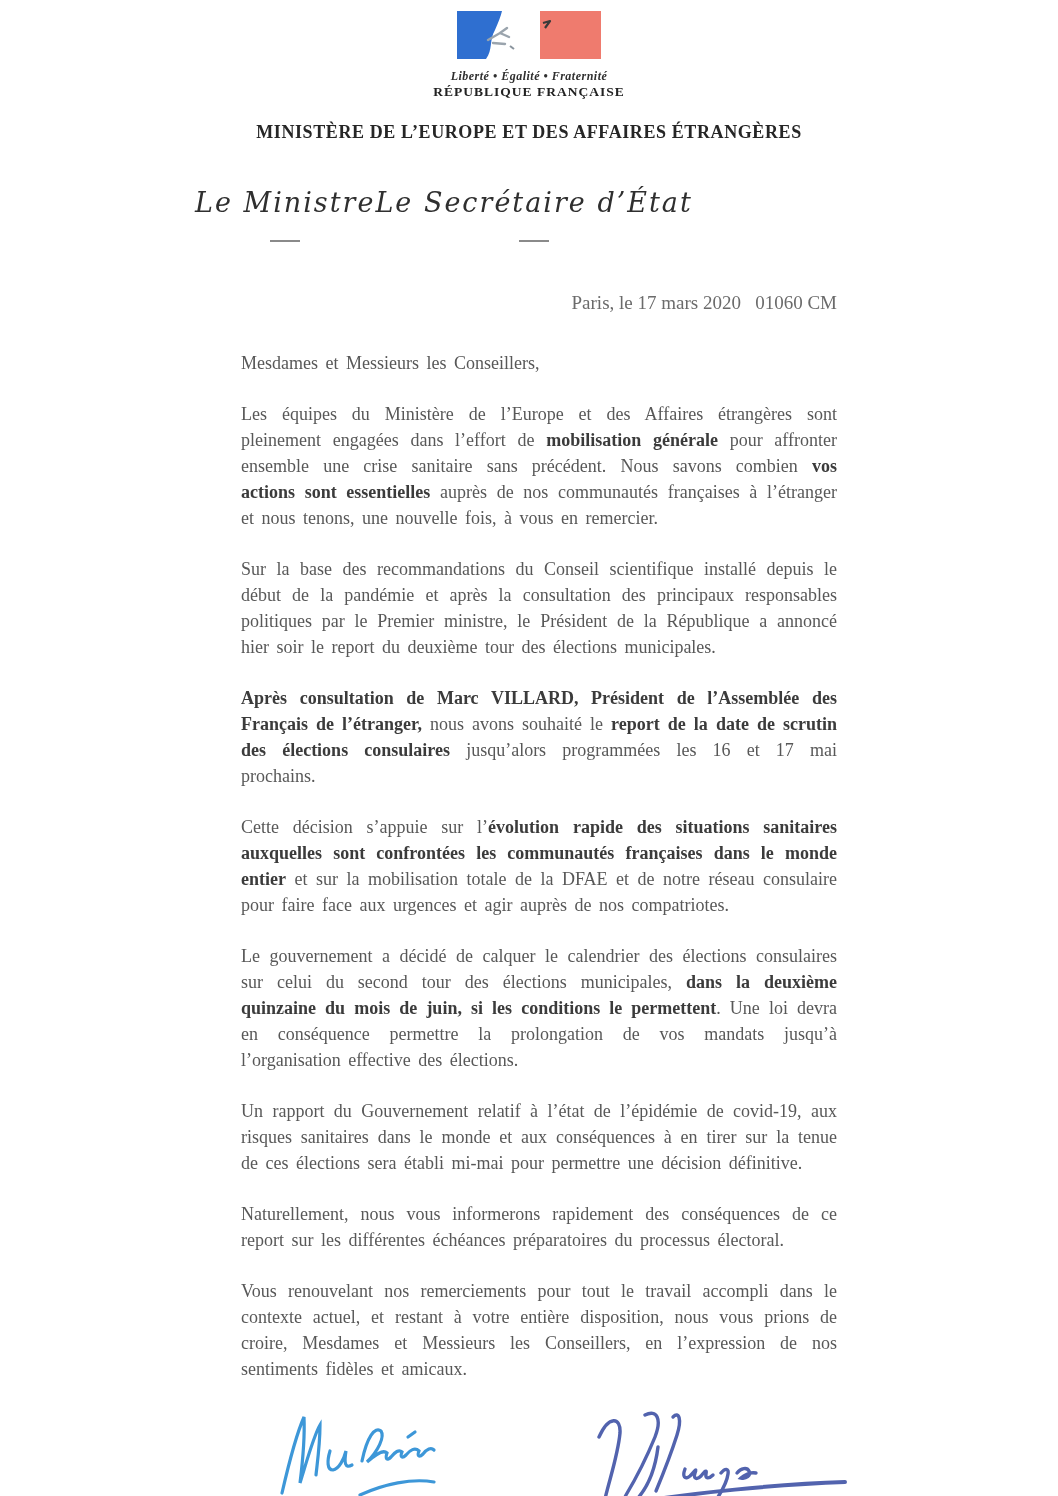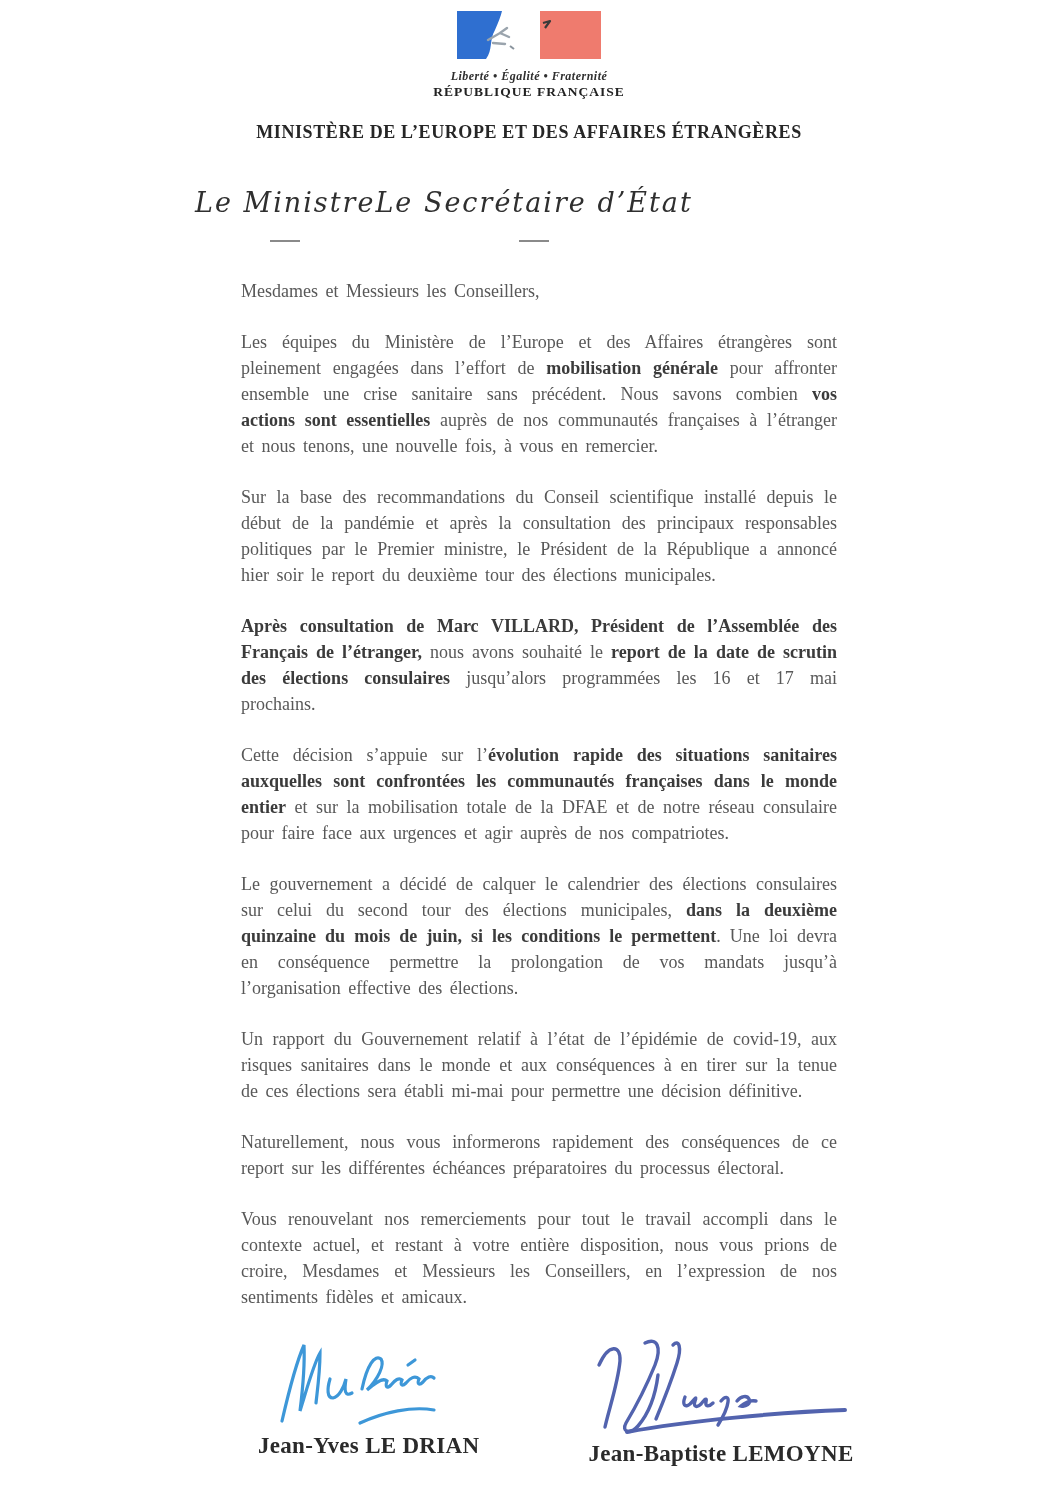--- a/index.html
+++ b/index.html
@@ -118,20 +118,21 @@
     <div class="fn-title">
       <div class="script">Le Ministre</div>
       <div class="dash"></div>
     </div>
     <div class="fn-title">
       <div class="script">Le Secrétaire d’État</div>
       <div class="dash"></div>
     </div>
   </div>
 
+  <div class="dateline">Paris, le 17 mars 2020   01060 CM</div>
 
   <div class="body">
       <p class="para salutation"><span>Mesdames et Messieurs les Conseillers,</span></p>
       <p class="para"><span>Les équipes du Ministère de l’Europe et des Affaires étrangères sont pleinement engagées dans l’effort de </span><span class="bold">mobilisation générale</span><span> pour affronter ensemble une crise sanitaire sans précédent. Nous savons combien </span><span class="bold">vos actions sont essentielles</span><span> auprès de nos communautés françaises à l’étranger et nous tenons, une nouvelle fois,  à vous en remercier.</span></p>
       <p class="para"><span>Sur la base des  recommandations du Conseil scientifique installé depuis le début de la pandémie et après la consultation des principaux responsables politiques par le Premier ministre, le Président de la République a annoncé hier soir le report du deuxième tour des élections municipales.</span></p>
       <p class="para"><span class="bold">Après consultation de Marc VILLARD, Président de l’Assemblée des Français de l’étranger,</span><span> nous avons souhaité le </span><span class="bold">report de la date de scrutin des élections consulaires</span><span> jusqu’alors programmées les 16 et 17 mai prochains.</span></p>
       <p class="para"><span>Cette décision s’appuie sur l’</span><span class="bold">évolution rapide des situations sanitaires auxquelles sont confrontées les communautés françaises dans le monde entier</span><span> et sur la mobilisation totale de la DFAE et de notre réseau consulaire pour faire face aux urgences et agir auprès de nos compatriotes.</span></p>
       <p class="para"><span>Le gouvernement a décidé de calquer le calendrier des élections consulaires sur celui du second tour des élections municipales, </span><span class="bold">dans la deuxième quinzaine du mois de juin, si les conditions le permettent</span><span>. Une loi devra en conséquence permettre la prolongation de vos mandats jusqu’à l’organisation effective des élections.</span></p>
       <p class="para"><span>Un rapport du Gouvernement relatif à l’état de l’épidémie de covid-19, aux risques sanitaires dans le monde et aux conséquences à en tirer sur la tenue de ces élections sera établi mi-mai pour permettre une décision définitive.</span></p>
       <p class="para"><span>Naturellement, nous vous informerons rapidement des conséquences de ce report sur les différentes échéances préparatoires du processus électoral.</span></p>

